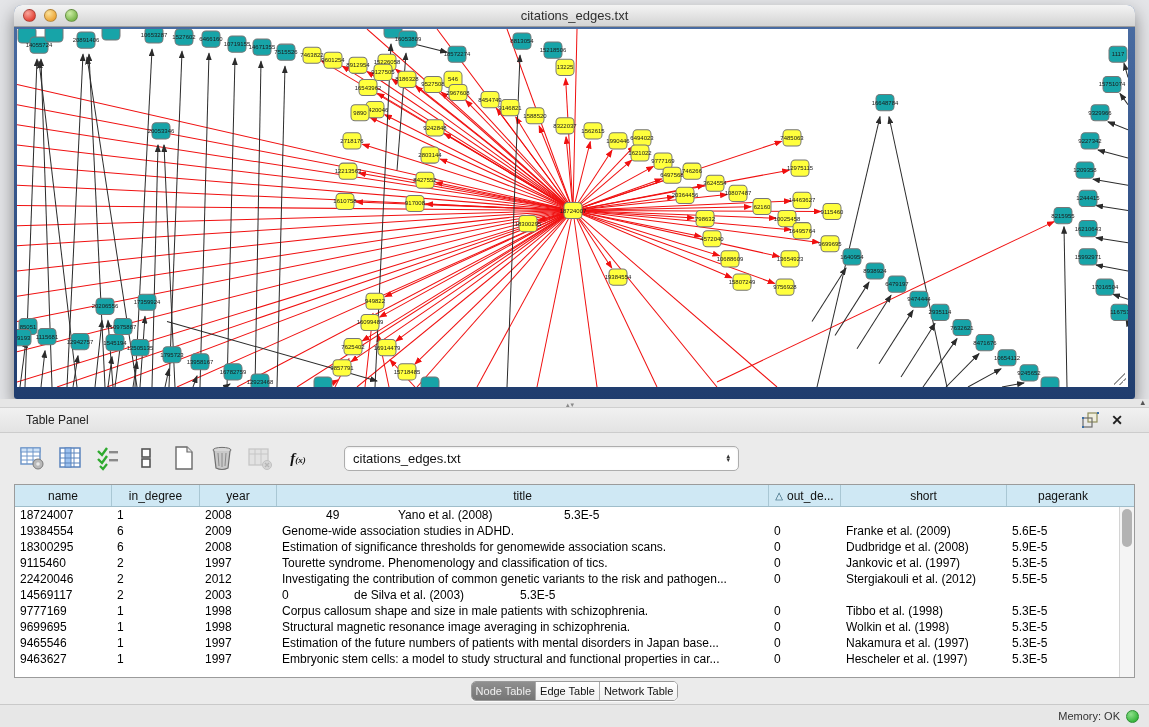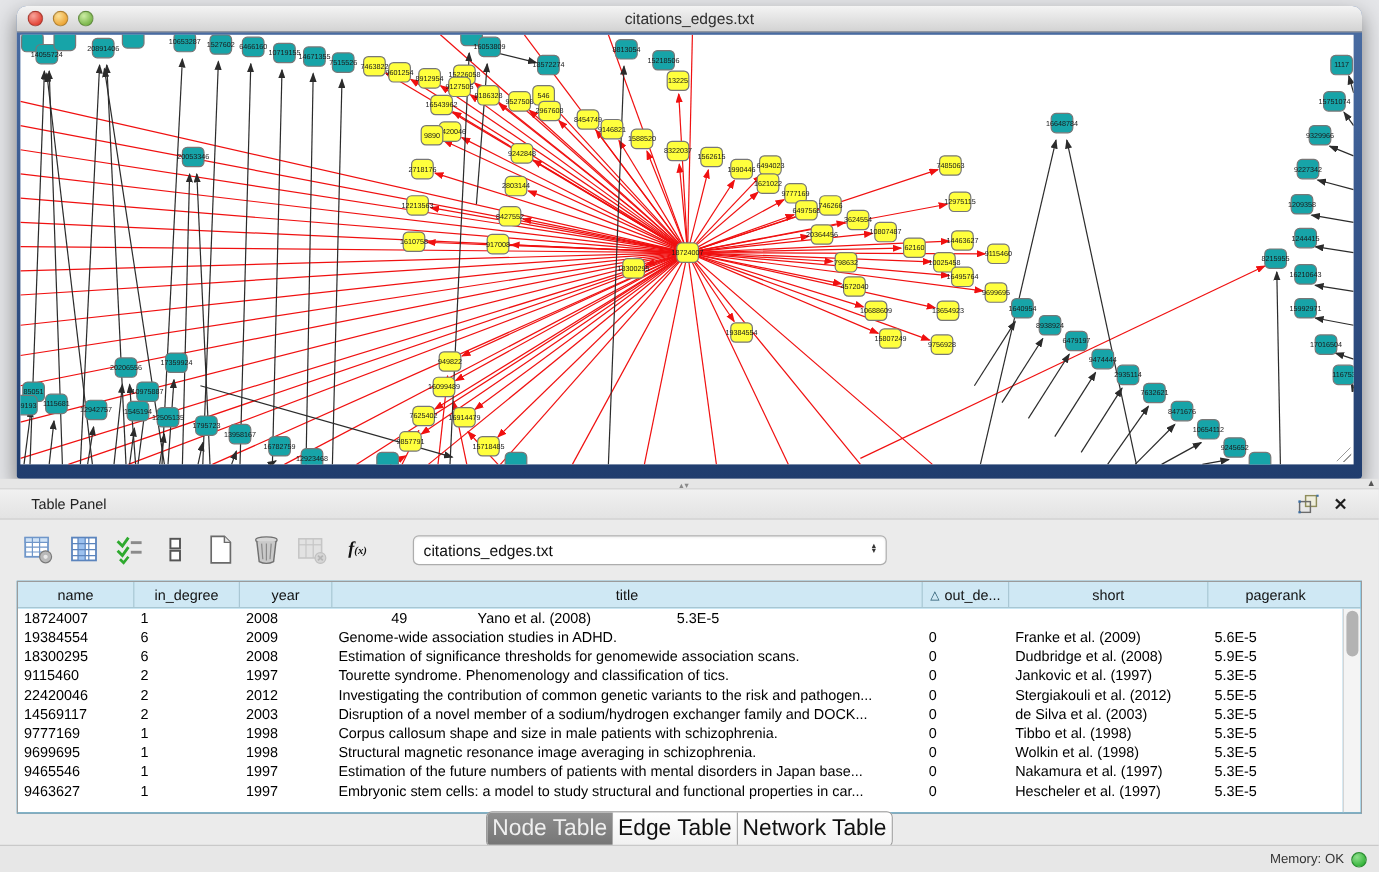--- a/index.html
+++ b/index.html
@@ -45,40 +45,40 @@
   .tb-btn.disabled { opacity:.45; }
   .fx { font-size:15px; color:#111; font-family:"Liberation Serif", serif; font-style:italic; font-weight:bold; }
   .fx small { font-size:9px; }
   .dropdown { margin-left:22px; width:395px; height:25px; background:#ffffff; border:1px solid #adadad;
     border-radius:5px; box-shadow:inset 0 1px 2px rgba(0,0,0,.08); display:flex; align-items:center;
     padding:0 8px; font-size:13px; color:#111; }
   .dropdown .dd-label { flex:1; }
   .dd-arrows { display:flex; flex-direction:column; line-height:4px; font-size:7px; color:#333; }
 
   .table-wrap { position:absolute; left:14px; top:76px; width:1121px; height:194px;
-    border:1px solid #9b9b9b; background:#0ea5e9; overflow:hidden; }
+    border:1px solid #9b9b9b; background:#701a75; overflow:hidden; }
   .thead { display:flex; height:22px; background:#cfe8f4; border-bottom:1px solid #9fbdca; }
   .th { font-size:12px; color:#111; display:flex; align-items:center; justify-content:center;
     border-right:1px solid #a9c7d4; overflow:hidden; white-space:nowrap; }
   .th:last-child { border-right:none;align-items:center; }
   .sort-marker { margin-right:4px; font-size:10px; color:#23546b; }
   .tbody { position:absolute; left:0; top:22px; right:15px; bottom:0; background:#fff; }
   .tr { display:flex; height:16px; }
   .td { font-size:12px; color:#000; line-height:16px; padding-left:5px; overflow:hidden;
     white-space:nowrap; }
   .vscroll { position:absolute; right:0; top:22px; width:15px; bottom:0; background:#f4f4f4;
     border-left:1px solid #d4d4d4; }
   .vthumb { position:absolute; left:2px; top:2px; width:10px; height:38px; border-radius:6px;
     background:#b3b3b3; }
 
   .tabbar { position:absolute; left:0; top:270px; width:1149px; height:26px; display:flex;
     justify-content:center; align-items:center; }
   .segmented { display:flex; border:1px solid #9a9a9a; border-radius:5px; overflow:hidden;
     background:#fff; box-shadow:0 1px 1px rgba(255,255,255,.8); }
-  .segment { font-size:19px; padding:3px 4px; color:#111; background:linear-gradient(180deg,#ffffff,#f0f0f0);
+  .segment { font-size:11px; padding:3px 4px; color:#111; background:linear-gradient(180deg,#ffffff,#f0f0f0);
     border-right:1px solid #aaa; }
   .segment:last-child { border-right:none; }
   .segment.active { background:linear-gradient(180deg,#8f8f8f,#757575); color:#efefef; }
 
   .statusbar { position:absolute; left:0; bottom:0; width:1149px; height:23px; background:#e7e7e7;
     border-top:1px solid #c9c9c9; display:flex; align-items:center; justify-content:flex-end;
     padding-right:10px; gap:6px; }
   .mem-label { font-size:11px; color:#333; }
   .mem-dot { width:13px; height:13px; border-radius:50%; border:1px solid #2d8f33;
     background:radial-gradient(circle at 35% 30%, #8fe08d, #35b43a 75%); }
@@ -858,21 +858,20 @@
           <div class="td" style="width: 77px;">2012</div>
           <div class="td" style="width: 492px;">Investigating the contribution of common genetic variants to the risk and pathogen...</div>
           <div class="td" style="width: 72px;">0</div>
           <div class="td" style="width: 166px;">Stergiakouli et al. (2012)</div>
           <div class="td" style="width: 112px;">5.5E-5</div>
         </div>
         <div class="tr">
           <div class="td" style="width: 97px;">14569117</div>
           <div class="td" style="width: 88px;">2</div>
           <div class="td" style="width: 77px;">2003</div>
-          <div class="td" style="width: 492px;">Disruption of a novel member of a sodium/hydrogen exchanger family and DOCK...</div>
           <div class="td" style="width: 72px;">0</div>
           <div class="td" style="width: 166px;">de Silva et al. (2003)</div>
           <div class="td" style="width: 112px;">5.3E-5</div>
         </div>
         <div class="tr">
           <div class="td" style="width: 97px;">9777169</div>
           <div class="td" style="width: 88px;">1</div>
           <div class="td" style="width: 77px;">1998</div>
           <div class="td" style="width: 492px;">Corpus callosum shape and size in male patients with schizophrenia.</div>
           <div class="td" style="width: 72px;">0</div>

